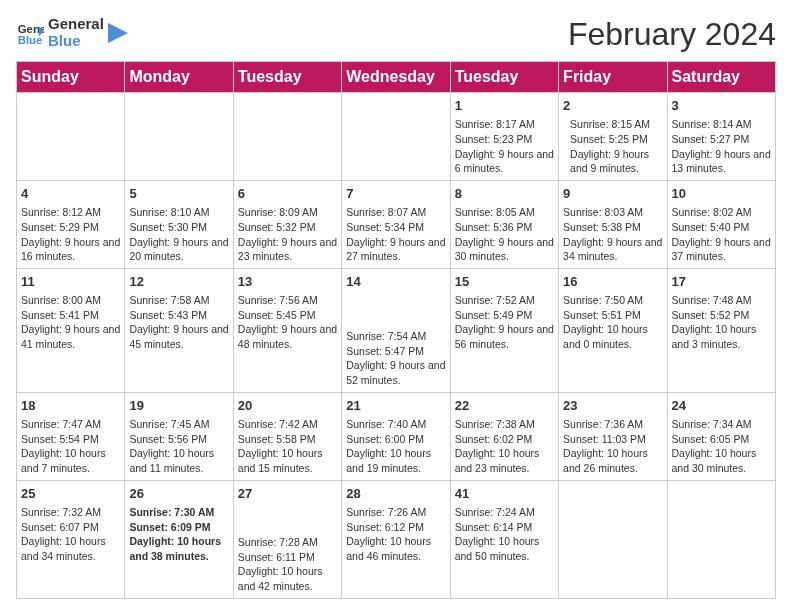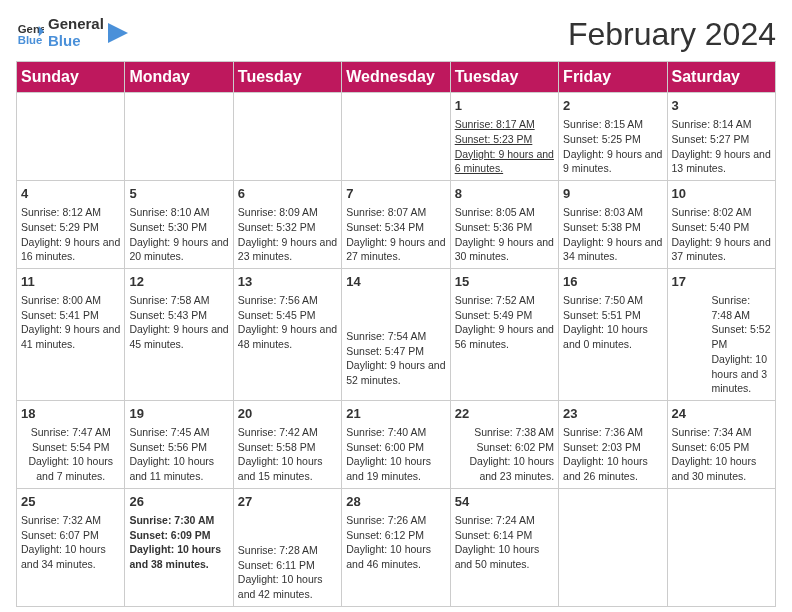--- a/index.html
+++ b/index.html
@@ -110,27 +110,27 @@
       </tr>
   </thead>
   <tbody id="calendar-body">
   <tr>
         <td class="empty-cell"></td>
         <td class="empty-cell"></td>
         <td class="empty-cell"></td>
         <td class="empty-cell"></td>
         <td>
           <span class="day-number">1</span>
-          <div class="day-info" style="white-space: pre-line; text-decoration: underline;">Sunrise: 8:17 AM
+          <div class="day-info" style="white-space: pre-line;">Sunrise: 8:17 AM
 Sunset: 5:23 PM
 Daylight: 9 hours and 6 minutes.</div>
         </td>
         <td>
           <span class="day-number">2</span>
-          <div class="day-info" style="white-space: pre-line;">Sunrise: 8:15 AM
+          <div class="day-info" style="white-space: pre-line; margin-left: 7px;">Sunrise: 8:15 AM
 Sunset: 5:25 PM
 Daylight: 9 hours and 9 minutes.</div>
         </td>
         <td>
           <span class="day-number">3</span>
           <div class="day-info" style="white-space: pre-line;">Sunrise: 8:14 AM
 Sunset: 5:27 PM
 Daylight: 9 hours and 13 minutes.</div>
         </td>
       </tr>
@@ -210,29 +210,29 @@
 Daylight: 9 hours and 56 minutes.</div>
         </td>
         <td>
           <span class="day-number">16</span>
           <div class="day-info" style="white-space: pre-line;">Sunrise: 7:50 AM
 Sunset: 5:51 PM
 Daylight: 10 hours and 0 minutes.</div>
         </td>
         <td>
           <span class="day-number">17</span>
-          <div class="day-info" style="white-space: pre-line; margin-left: 40px;">Sunrise: 7:48 AM
+          <div class="day-info" style="white-space: pre-line;">Sunrise: 7:48 AM
 Sunset: 5:52 PM
 Daylight: 10 hours and 3 minutes.</div>
         </td>
       </tr>
       <tr>
         <td>
           <span class="day-number">18</span>
-          <div class="day-info" style="white-space: pre-line; text-align: center;">Sunrise: 7:47 AM
+          <div class="day-info" style="white-space: pre-line;">Sunrise: 7:47 AM
 Sunset: 5:54 PM
 Daylight: 10 hours and 7 minutes.</div>
         </td>
         <td>
           <span class="day-number">19</span>
           <div class="day-info" style="white-space: pre-line;">Sunrise: 7:45 AM
 Sunset: 5:56 PM
 Daylight: 10 hours and 11 minutes.</div>
         </td>
         <td>
@@ -242,28 +242,28 @@
 Daylight: 10 hours and 15 minutes.</div>
         </td>
         <td>
           <span class="day-number">21</span>
           <div class="day-info" style="white-space: pre-line;">Sunrise: 7:40 AM
 Sunset: 6:00 PM
 Daylight: 10 hours and 19 minutes.</div>
         </td>
         <td>
           <span class="day-number">22</span>
-          <div class="day-info" style="white-space: pre-line; text-align: right;">Sunrise: 7:38 AM
+          <div class="day-info" style="white-space: pre-line;">Sunrise: 7:38 AM
 Sunset: 6:02 PM
 Daylight: 10 hours and 23 minutes.</div>
         </td>
         <td>
           <span class="day-number">23</span>
           <div class="day-info" style="white-space: pre-line;">Sunrise: 7:36 AM
-Sunset: 2:03 PM
+Sunset: 11:03 PM
 Daylight: 10 hours and 26 minutes.</div>
         </td>
         <td>
           <span class="day-number">24</span>
           <div class="day-info" style="white-space: pre-line;">Sunrise: 7:34 AM
 Sunset: 6:05 PM
 Daylight: 10 hours and 30 minutes.</div>
         </td>
       </tr>
       <tr>
@@ -285,21 +285,21 @@
 Sunset: 6:11 PM
 Daylight: 10 hours and 42 minutes.</div>
         </td>
         <td>
           <span class="day-number">28</span>
           <div class="day-info" style="white-space: pre-line;">Sunrise: 7:26 AM
 Sunset: 6:12 PM
 Daylight: 10 hours and 46 minutes.</div>
         </td>
         <td>
-          <span class="day-number">54</span>
+          <span class="day-number">41</span>
           <div class="day-info" style="white-space: pre-line;">Sunrise: 7:24 AM
 Sunset: 6:14 PM
 Daylight: 10 hours and 50 minutes.</div>
         </td>
         <td class="empty-cell"></td>
         <td class="empty-cell"></td>
       </tr>
     </tbody>
 </table>
 

